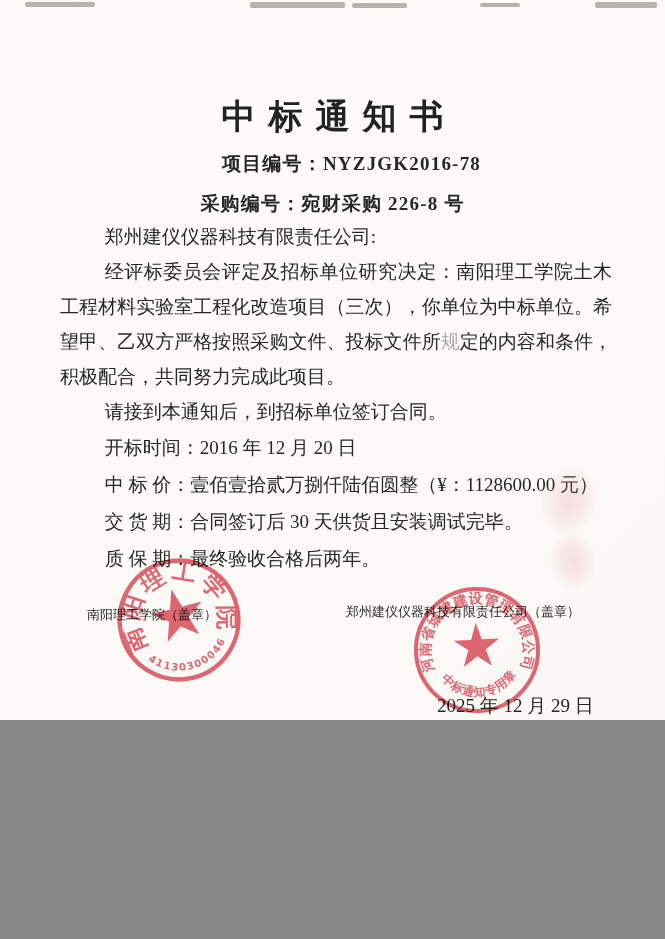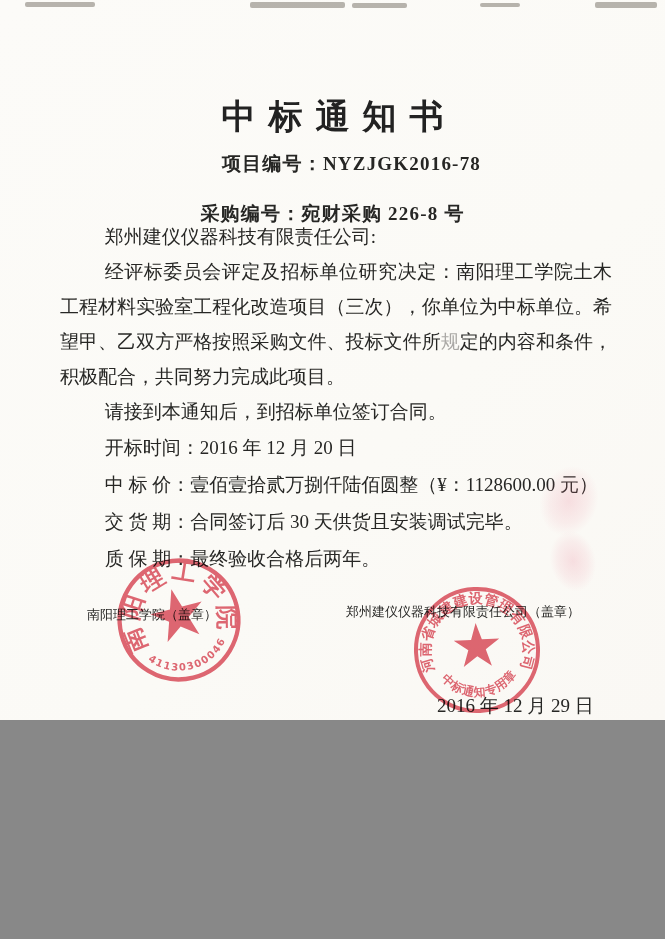--- a/index.html
+++ b/index.html
@@ -31,21 +31,21 @@
     color:#222;
   }
   .meta-line{
     position:absolute;left:0;width:665px;
     text-align:center;
     font-size:19px;font-weight:bold;
     letter-spacing:1.2px;
     color:#262624;
   }
   .meta-project{top:151px;padding-left:19px;}
-  .meta-purchase{top:201px;text-align:center;}
+  .meta-purchase{top:191px;text-align:center;}
   
   .doc-body{
     position:absolute;top:219px;left:60px;width:552px;
     font-size:19px;
     color:#272725;
   }
   .doc-body p{margin:0;}
   .para{
     line-height:35px;
     text-align:justify;
@@ -123,21 +123,21 @@
     <p class="para"><span>经评标委员会评定及招标单位研究决定：</span><span class="underline">南阳理工学院土木工程材料实验室工程化改造项目（三次）</span><span>，你单位为中标单位。希望甲、乙双方严格按照采购文件、投标文件所</span><span class="smudged">规</span><span>定的内容和条件，积极配合，共同努力完成此项目。</span></p>
     <p class="para">请接到本通知后，到招标单位签订合同。</p>
     <p class="field-line"><span>开标时间：</span><span>2016 年 12 月 20 日</span></p>
     <p class="field-line"><span>中 标 价：</span><span>壹佰壹拾贰万捌仟陆佰圆整（¥：1128600.00 元）</span></p>
     <p class="field-line"><span>交 货 期：</span><span>合同签订后 30 天供货且安装调试完毕。</span></p>
     <p class="field-line"><span>质 保 期：</span><span>最终验收合格后两年。</span></p>
   </div>
 
   <div class="sig sig-left">南阳理工学院（盖章）</div>
   <div class="sig sig-right">郑州建仪仪器科技有限责任公司（盖章）</div>
-  <div class="date-line">2016 年 12 月 29 日</div>
+  <div class="date-line">2025 年 12 月 29 日</div>
 
   <svg class="stamp stamp-left" width="134" height="134" viewBox="0 0 140 140">
     <defs>
       <path id="ls-arc" d="M35.6,94.1 A42,42 0 1 1 104.4,94.1" fill="none"></path>
       <path id="ls-num" d="M26.6,100.4 A53,53 0 0 0 113.4,100.4" fill="none"></path>
     </defs>
     <circle cx="70" cy="70" r="62" fill="none" stroke="#dc4f5e" stroke-width="4.5"></circle>
     <polygon fill="#dc4f5e" points="70,37 76.5,57.1 97.6,57.0 80.5,69.4 87.1,89.5 70,77 52.9,89.5 59.5,69.4 42.4,57.0 63.5,57.1"></polygon>
     <text font-size="25" letter-spacing="4.5" fill="#dc4f5e">
       <textPath href="#ls-arc" startOffset="5">南阳理工学院</textPath>

